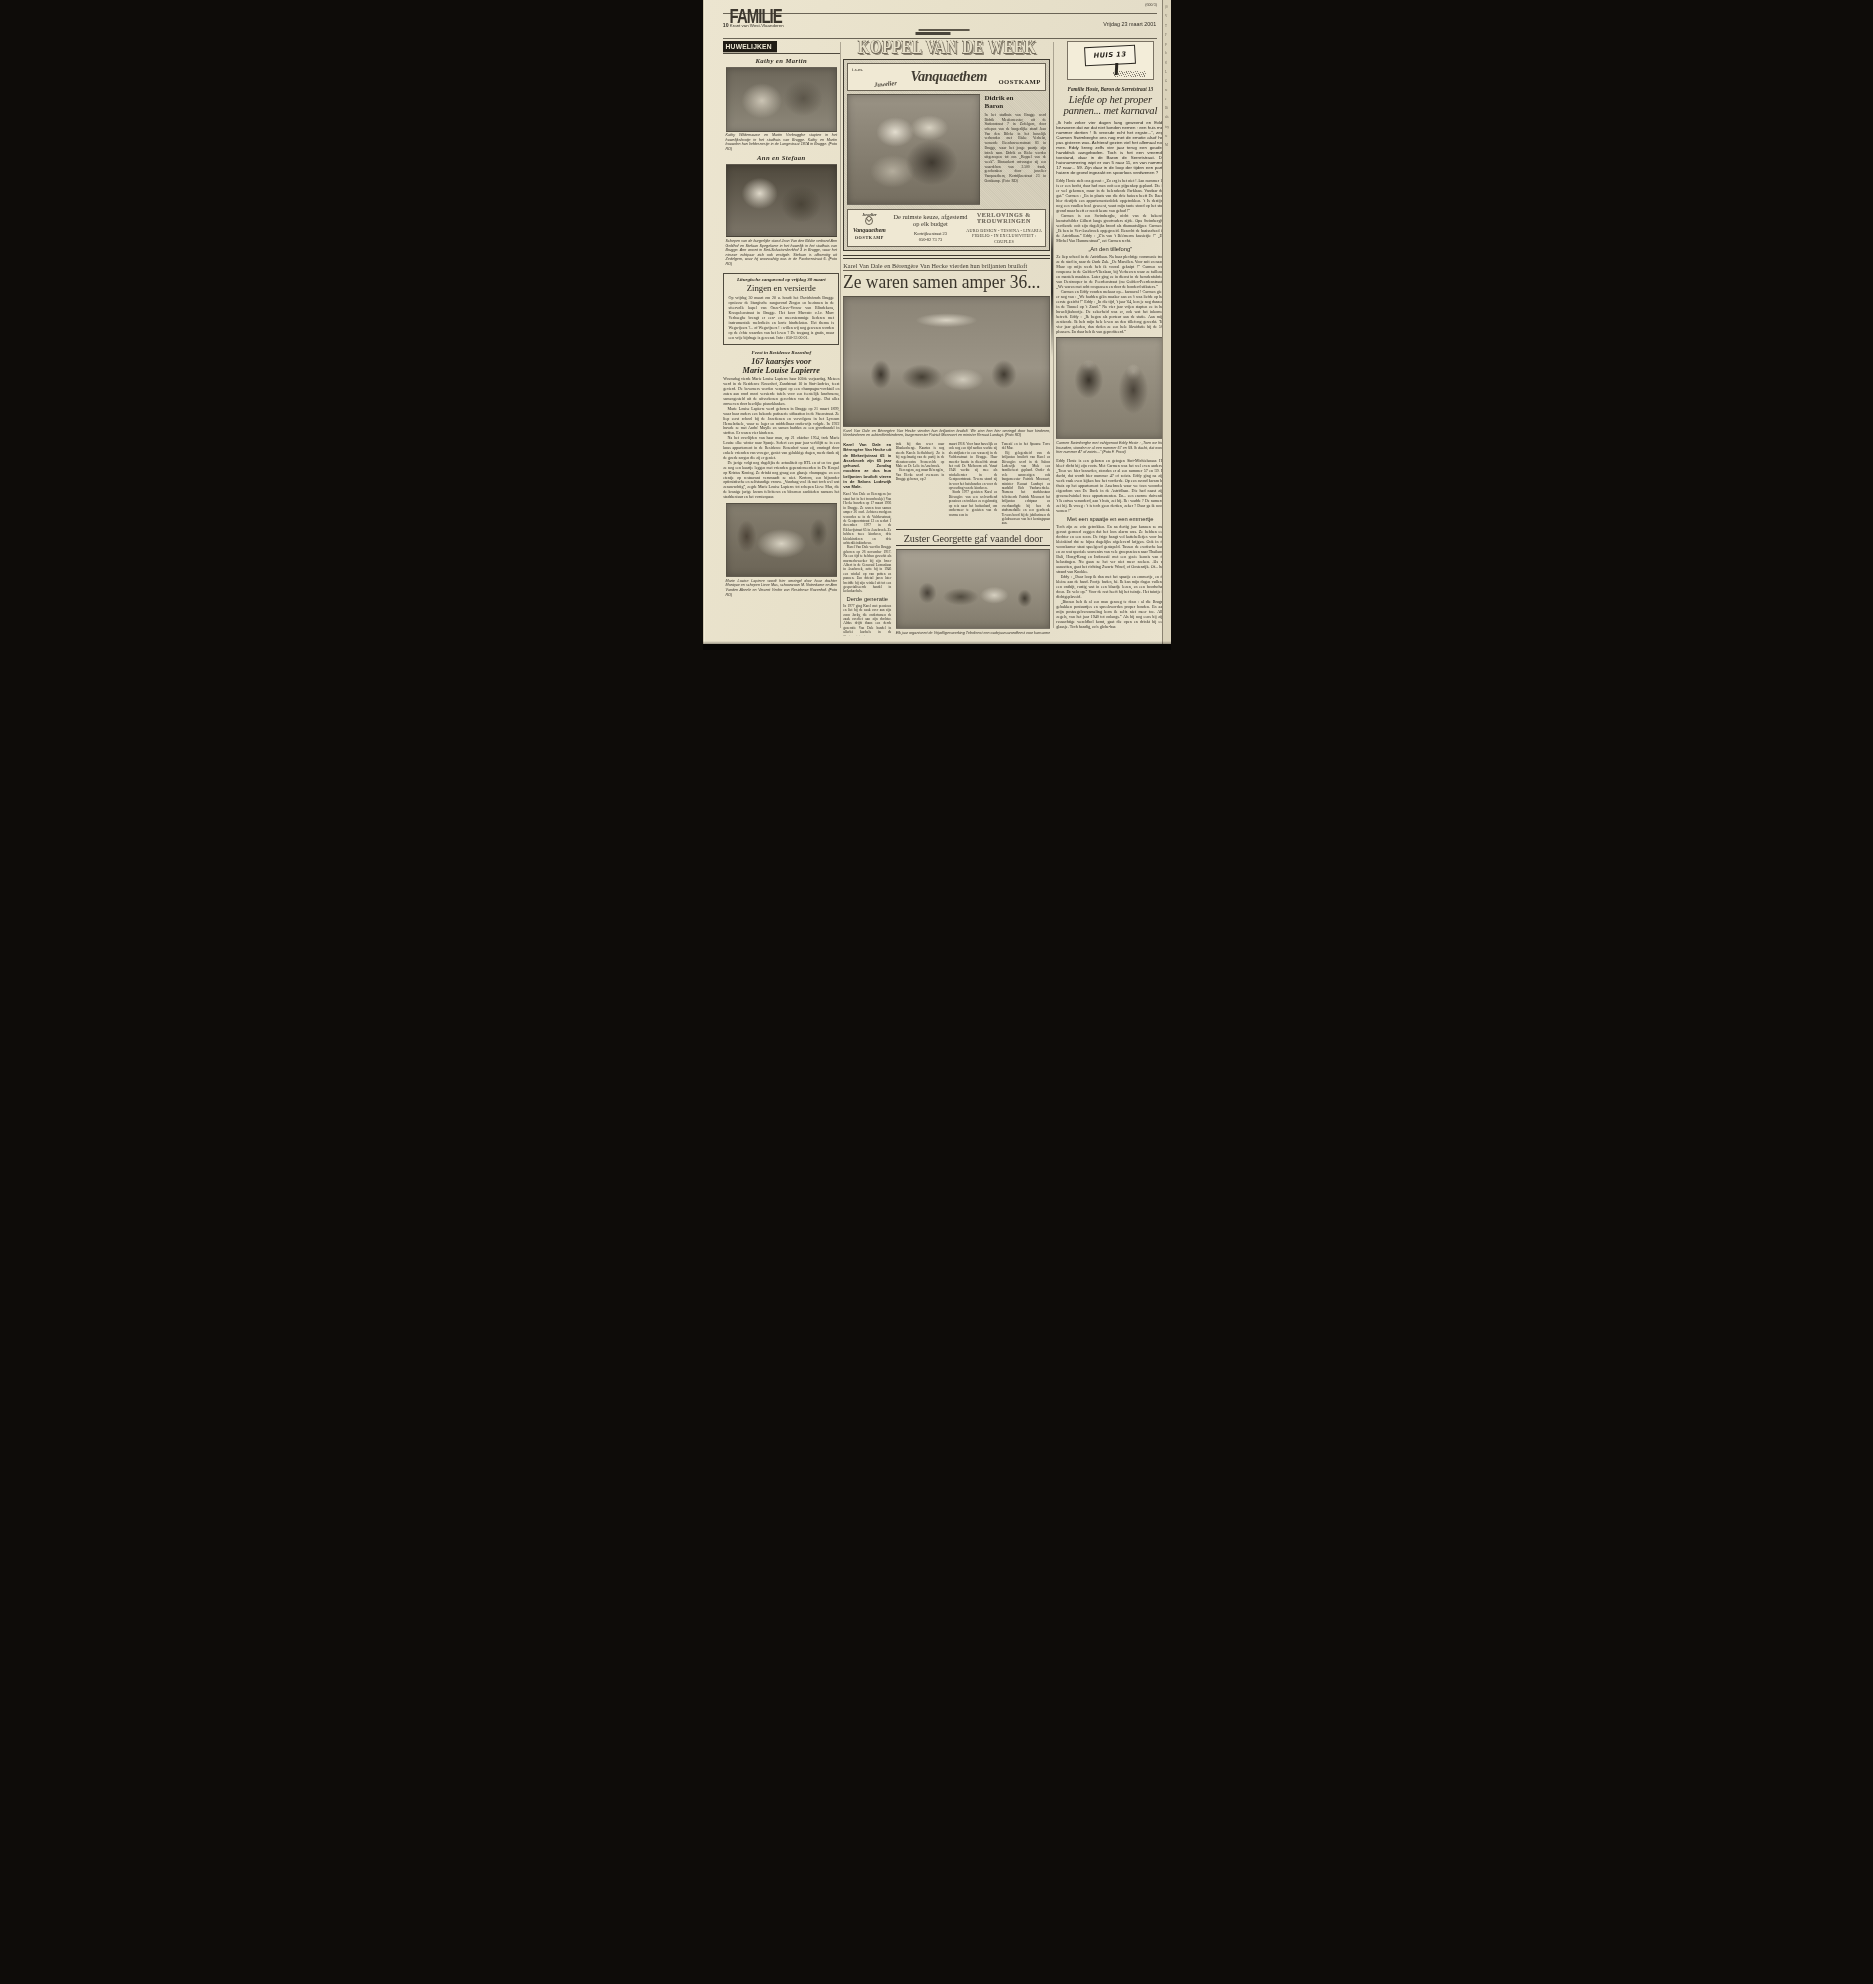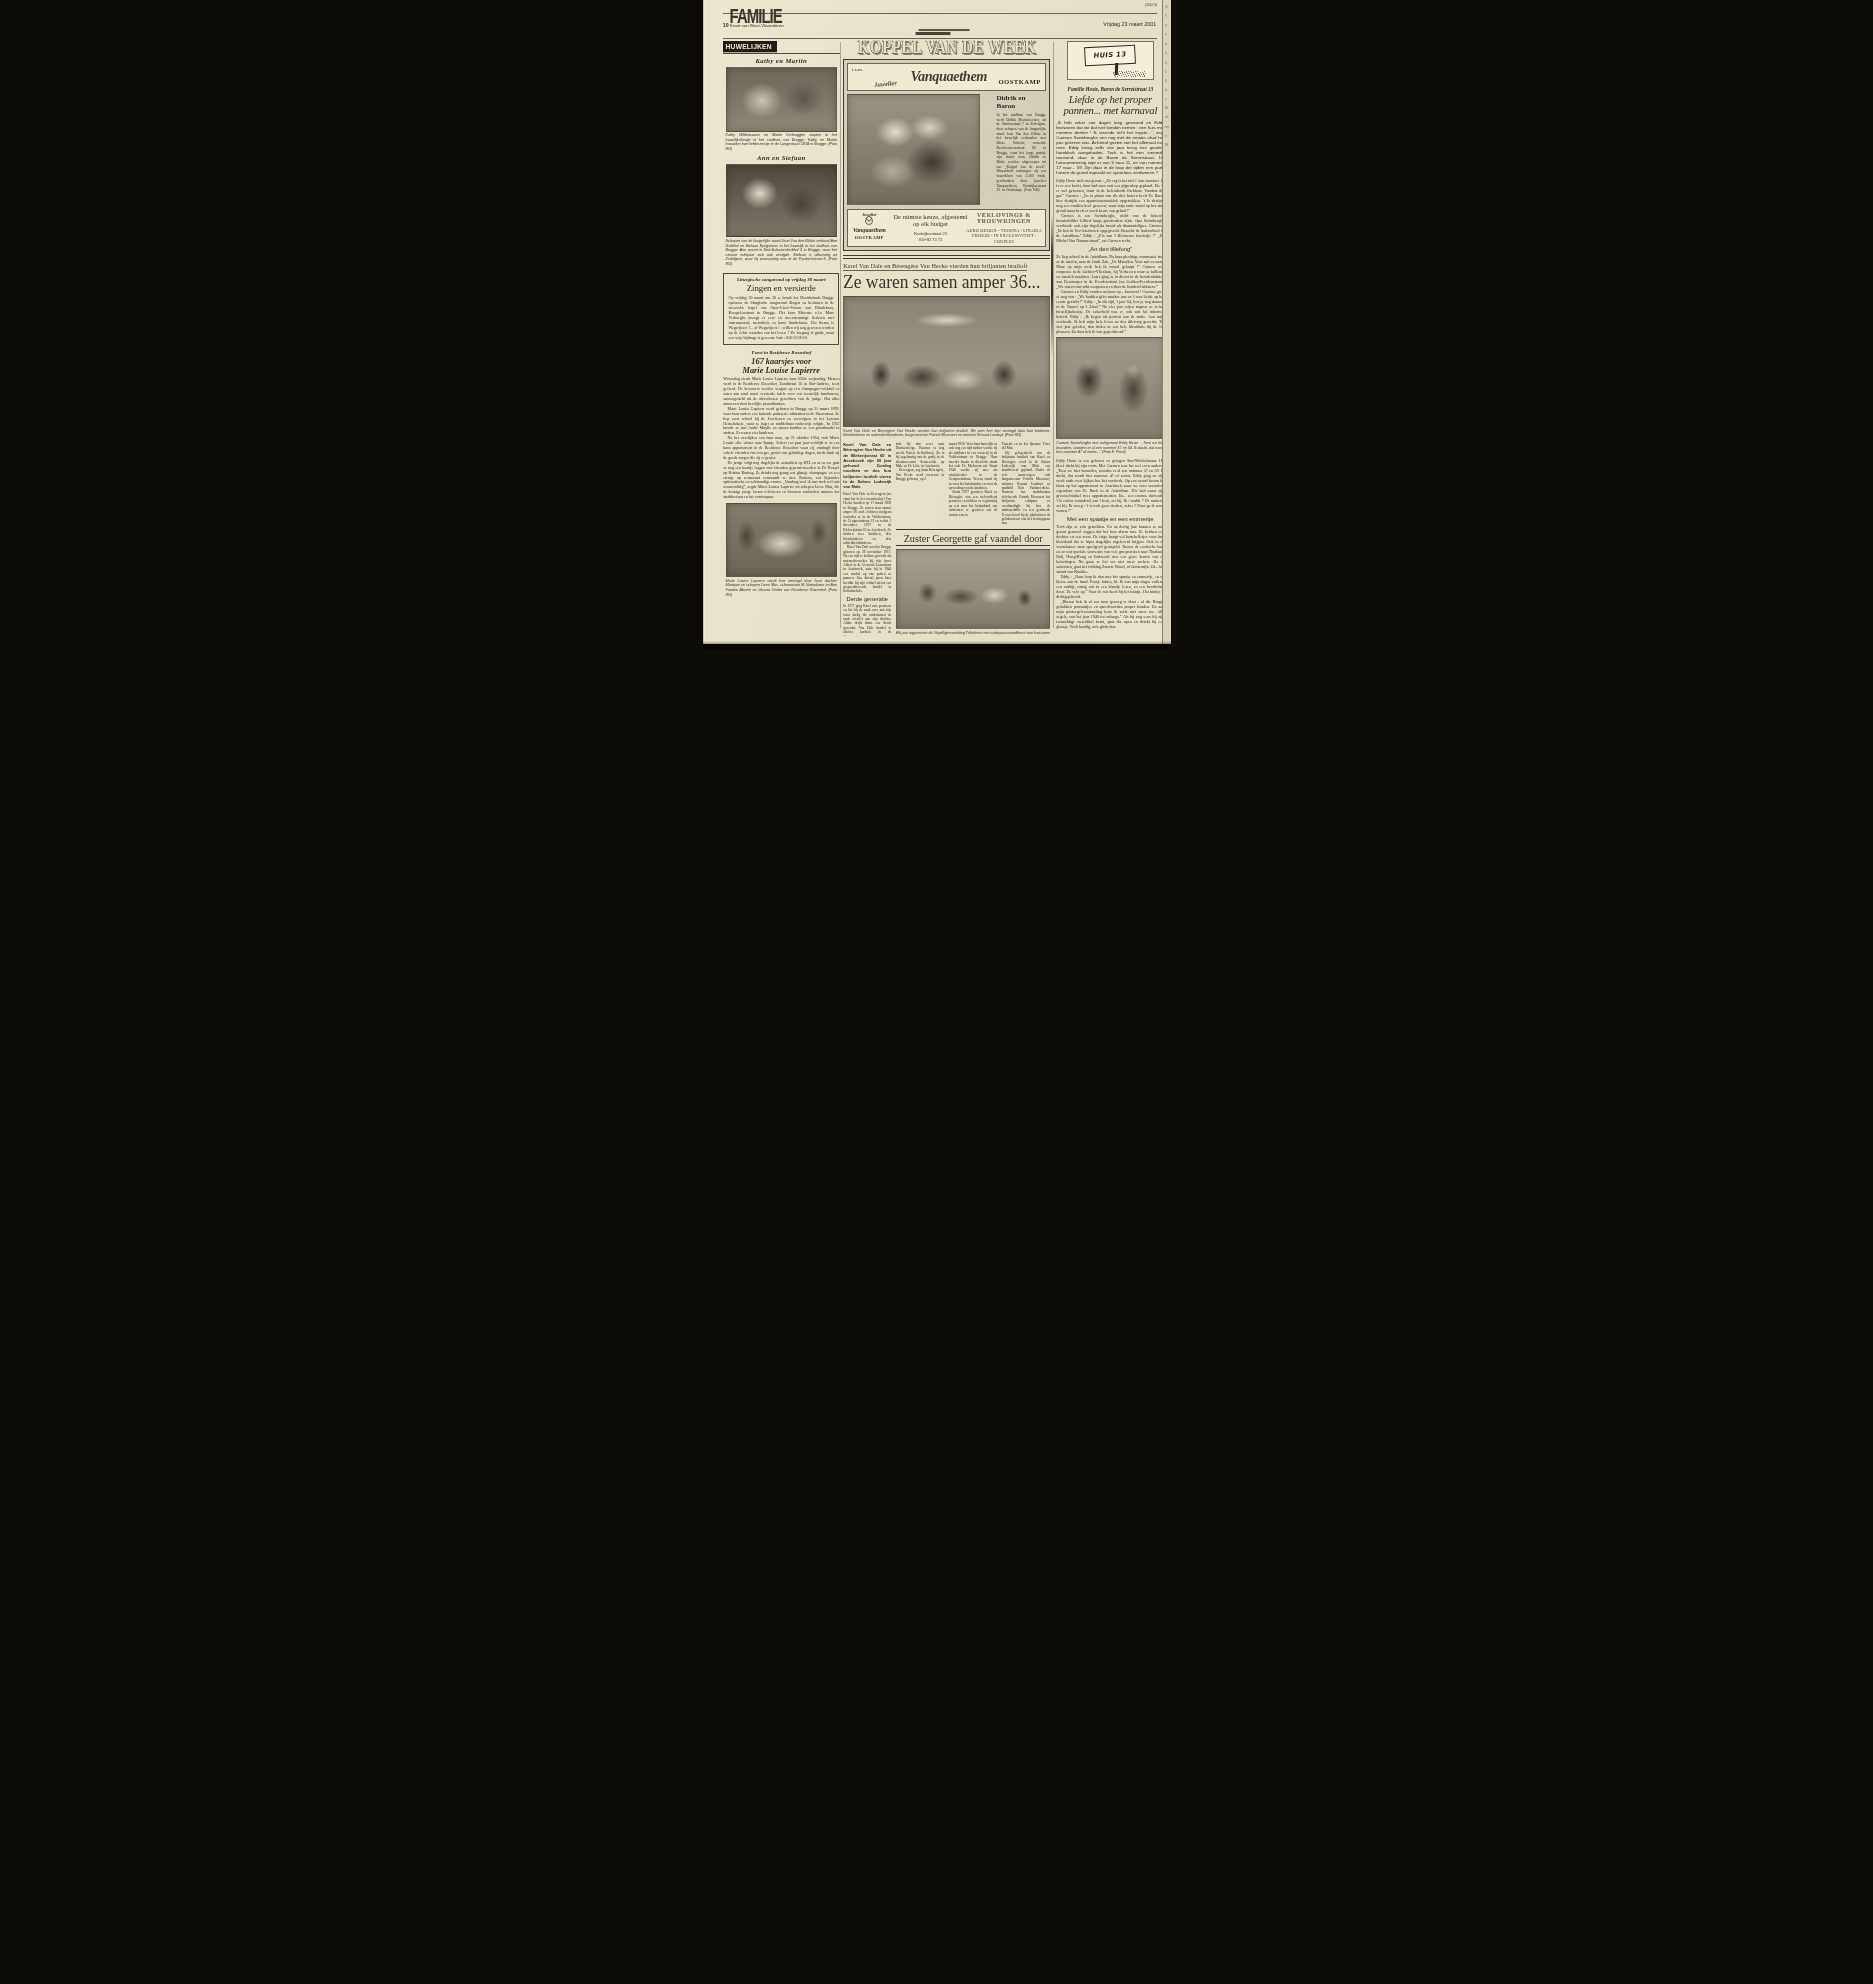--- a/index.html
+++ b/index.html
@@ -80,21 +80,21 @@
         color:#e6dfc8;transform:scale(.9,1.22);
         text-shadow:-0.4px -0.4px 0 #6f6758,0.4px -0.4px 0 #6f6758,-0.4px 0.4px 0 #6f6758,0.4px 0.4px 0 #6f6758,1.6px 1.6px 0 #8d8574;}
   .koppel-box{border:0.8px solid #3f3a30;padding:3.2px;
         background:#d8d1bd;background-image:repeating-linear-gradient(45deg,rgba(0,0,0,.035) 0 0.8px,transparent 0.8px 1.6px);}
   .jw-strip{border:0.4px solid #6a6355;background:#f0e9d4;height:26px;position:relative;margin-bottom:3.2px;}
   .ism{position:absolute;left:3.6px;top:2.4px;font:5px "Liberation Serif",serif;}
   .jw-jew{position:absolute;left:26px;bottom:3.6px;font:italic 700 6.4px "Liberation Serif",serif;transform:rotate(-5deg);color:#4a443a;}
   .jw-name{position:absolute;left:51%;top:50%;transform:translate(-50%,-54%);
         font:italic 700 14.3px "Liberation Serif",serif;letter-spacing:-0.4px;color:#423d33;}
   .jw-city{position:absolute;right:4.4px;bottom:4.8px;font:700 6.7px "Liberation Serif",serif;letter-spacing:0.4px;}
-  .kp-row{display:flex;gap:16px;margin-bottom:3.2px;}
+  .kp-row{display:flex;gap:4px;margin-bottom:3.2px;}
   .kp-photo{width:131px;height:109px;flex:none;background-image:
         radial-gradient(closest-side at 36% 34%,#e3ddcf 0%,transparent 40%),
         radial-gradient(closest-side at 62% 30%,#d7d1c1 0%,transparent 38%),
         radial-gradient(closest-side at 64% 62%,#3f3930 0%,transparent 55%),
         radial-gradient(closest-side at 34% 70%,#b4ad9d 0%,transparent 50%),
         linear-gradient(180deg,#9a9385,#756e60);}
   .kp-art{flex:1;}
   .kp-head{font:700 7.1px/7.5px "Liberation Serif",serif;margin:0.8px 0 2.8px;}
   .kp-body{font:3.7px/4.7px "Liberation Serif",serif;text-align:justify;word-spacing:0.6px;}
   .ad-strip{border:0.4px solid #6a6355;background:#efe8d3;height:36px;position:relative;margin-top:0.8px;}

